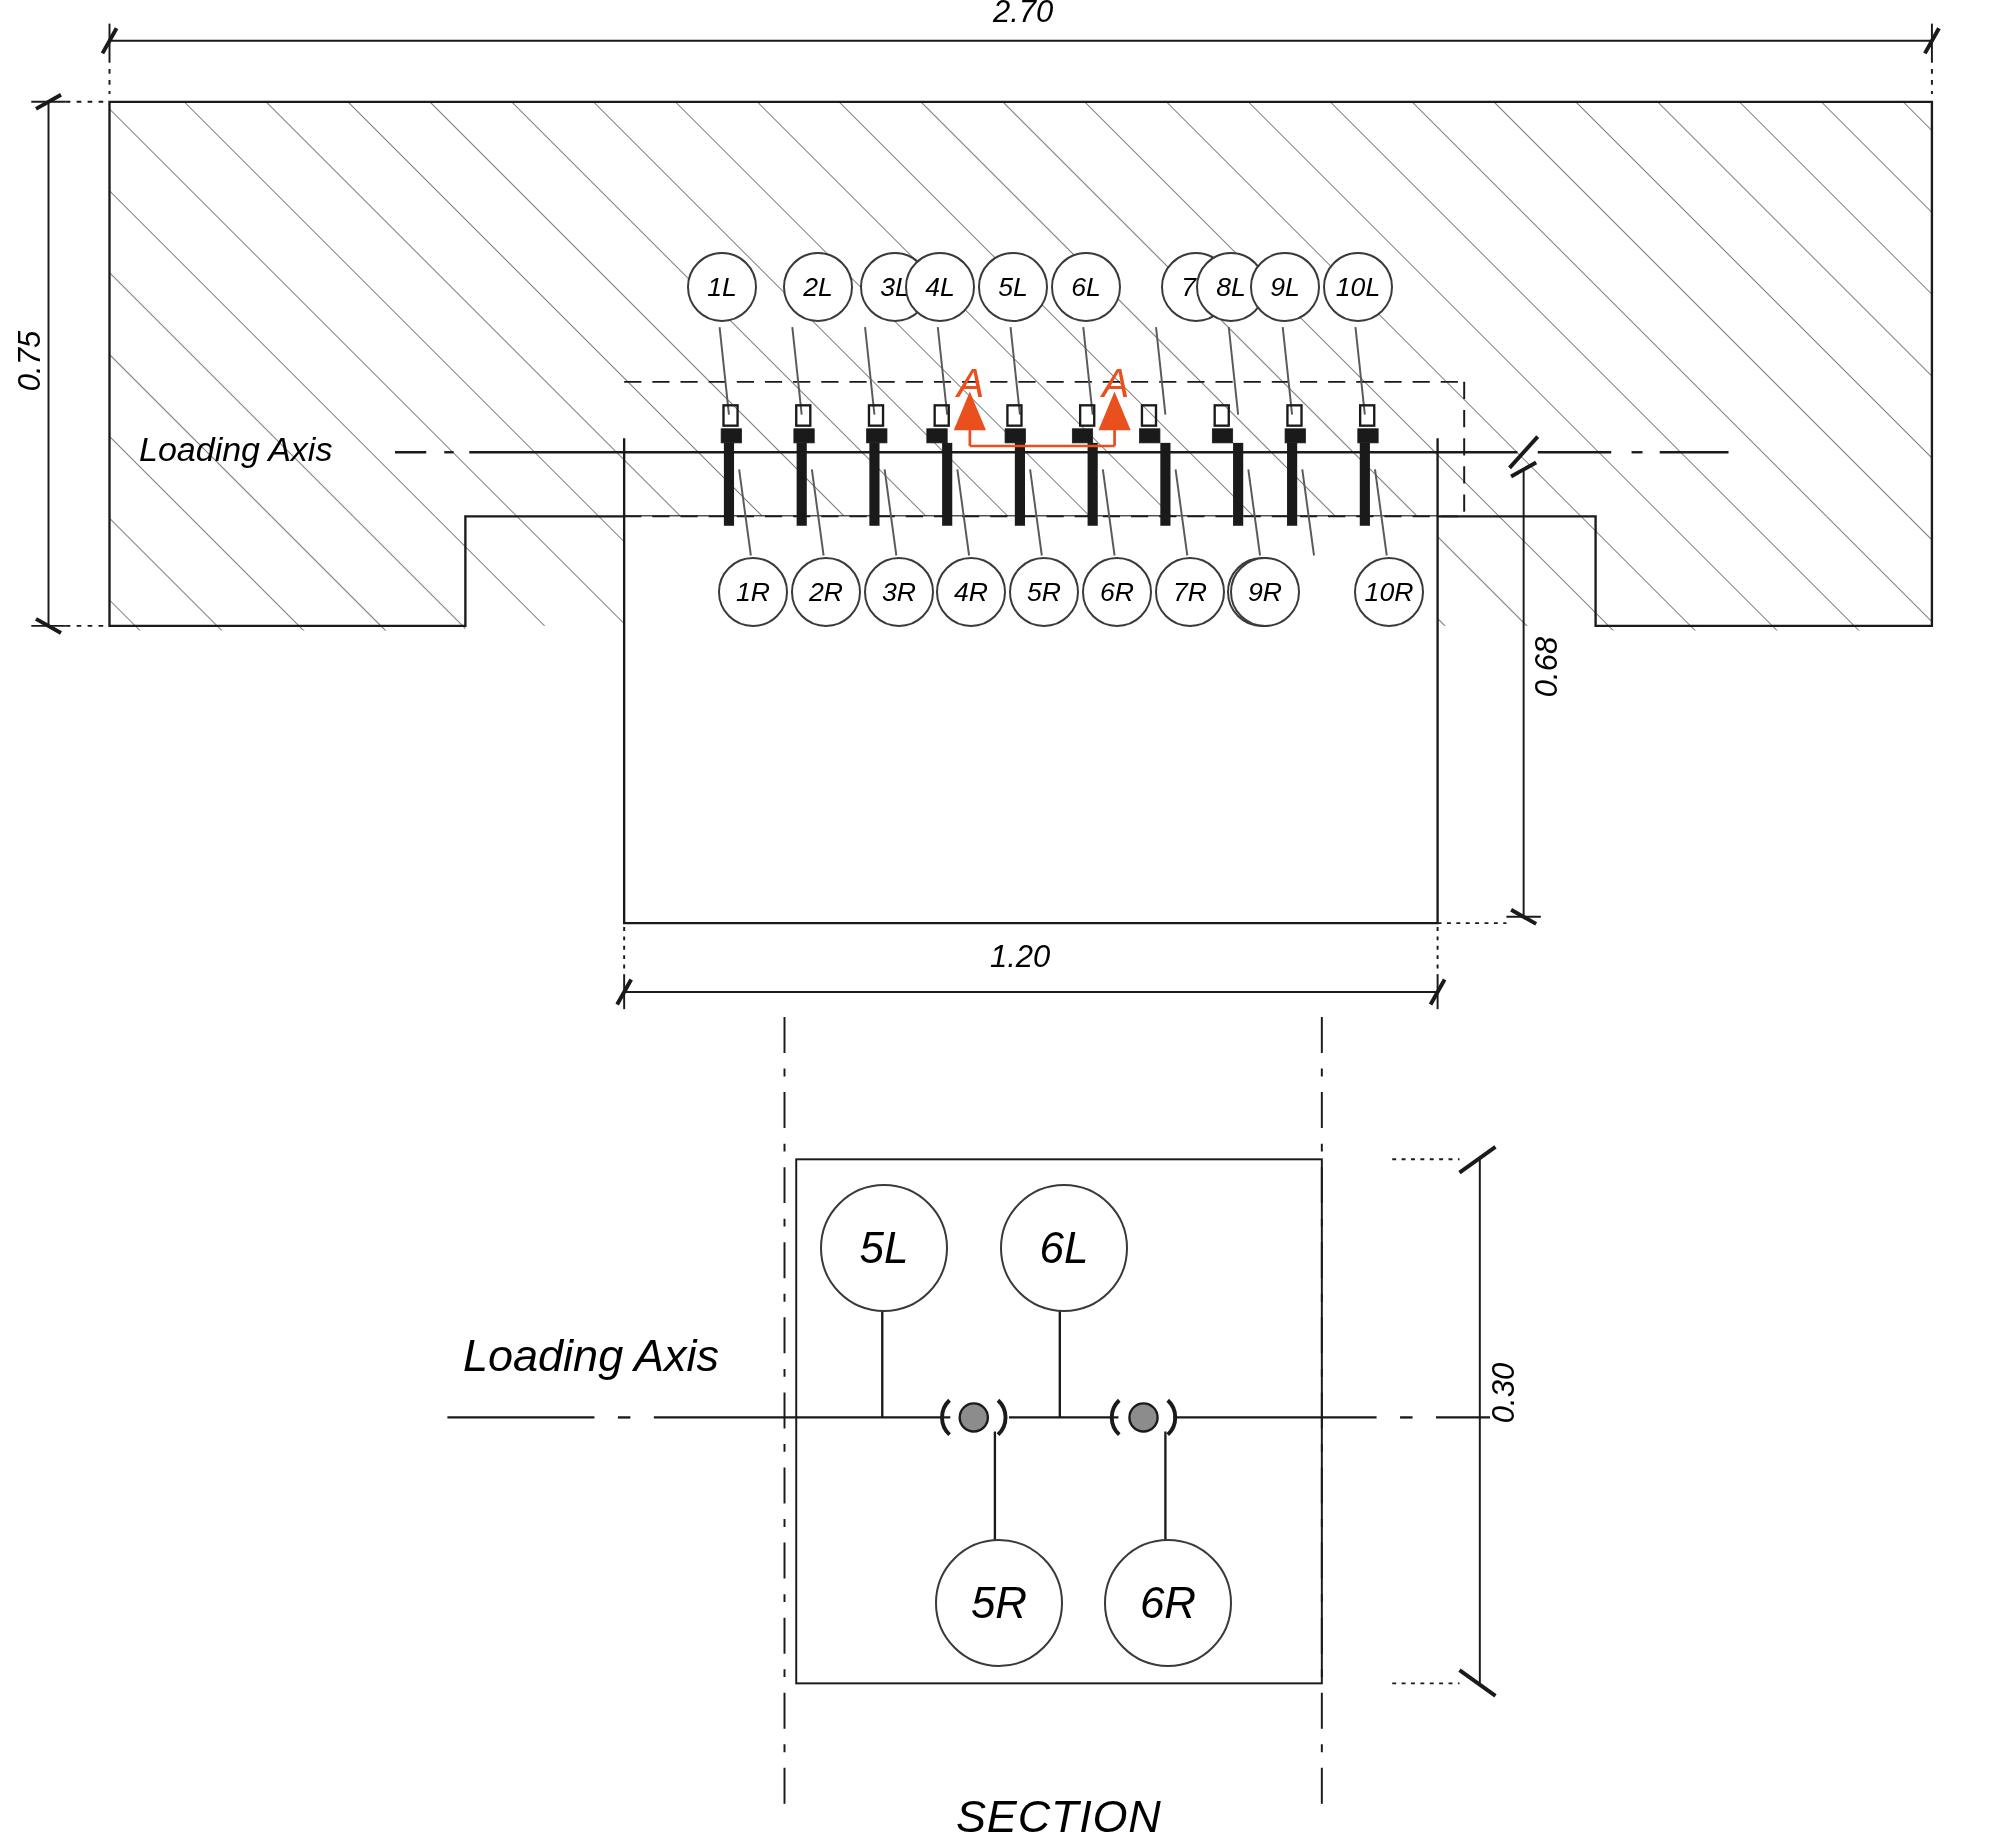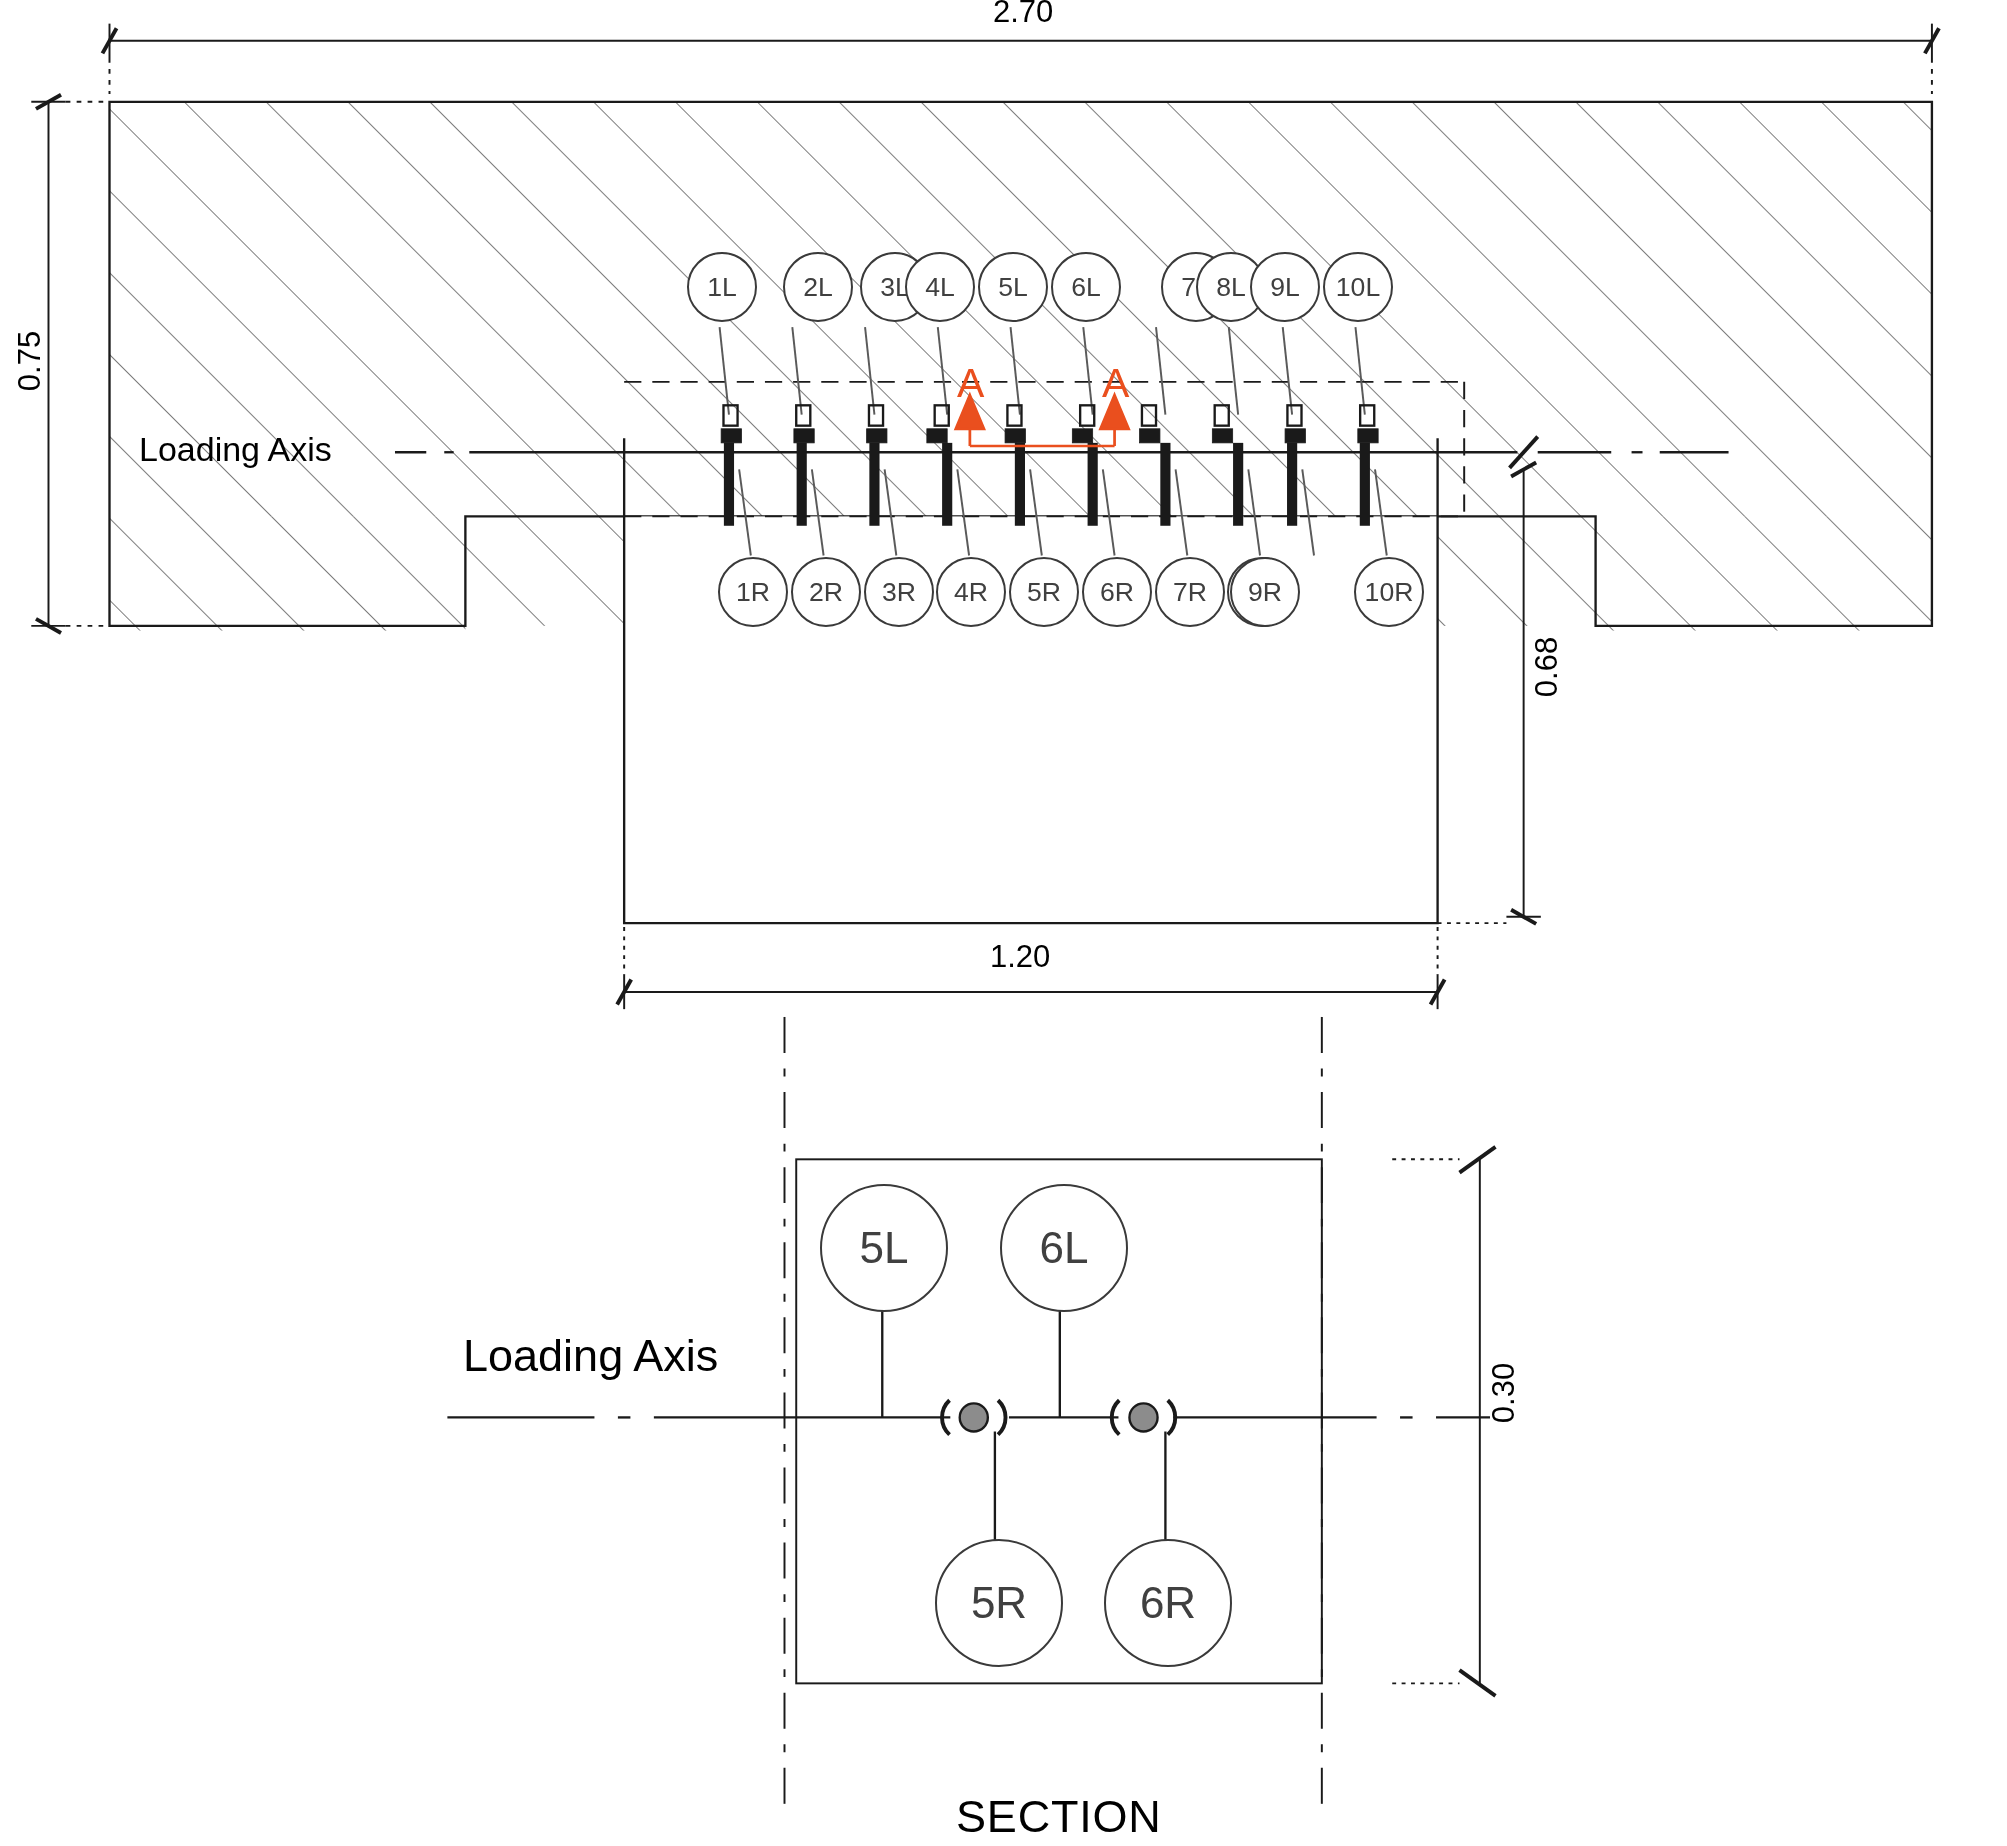--- a/index.html
+++ b/index.html
@@ -10,20 +10,21 @@
   body {
     font-family: "Liberation Sans", sans-serif;
     color: #000000;
   }
   #stage {
     position: relative;
     width: 2007px;
     height: 1847px;
     background: #ffffff;
     overflow: hidden;
+    font-style: italic;
   }
   svg.draw {
     position: absolute;
     left: 0;
     top: 0;
     width: 2007px;
     height: 1847px;
   }
   .lbl {
     position: absolute;
@@ -52,21 +53,21 @@
   }
   .gauge-tag {
     position: absolute;
     border: 2px solid #3a3a3a;
     border-radius: 50%;
     background: #ffffff;
     display: flex;
     align-items: center;
     justify-content: center;
     font-size: 26.6px;
-    color: #404040;
+    color: #000000;
     font-family: "Liberation Sans", sans-serif;
   }
   .gauge-tag.big {
     font-size: 44px;
     border-width: 2.3px;
   }
   .sec-mark {
     position: absolute;
     color: #ea4f1e;
     font-size: 41px;

